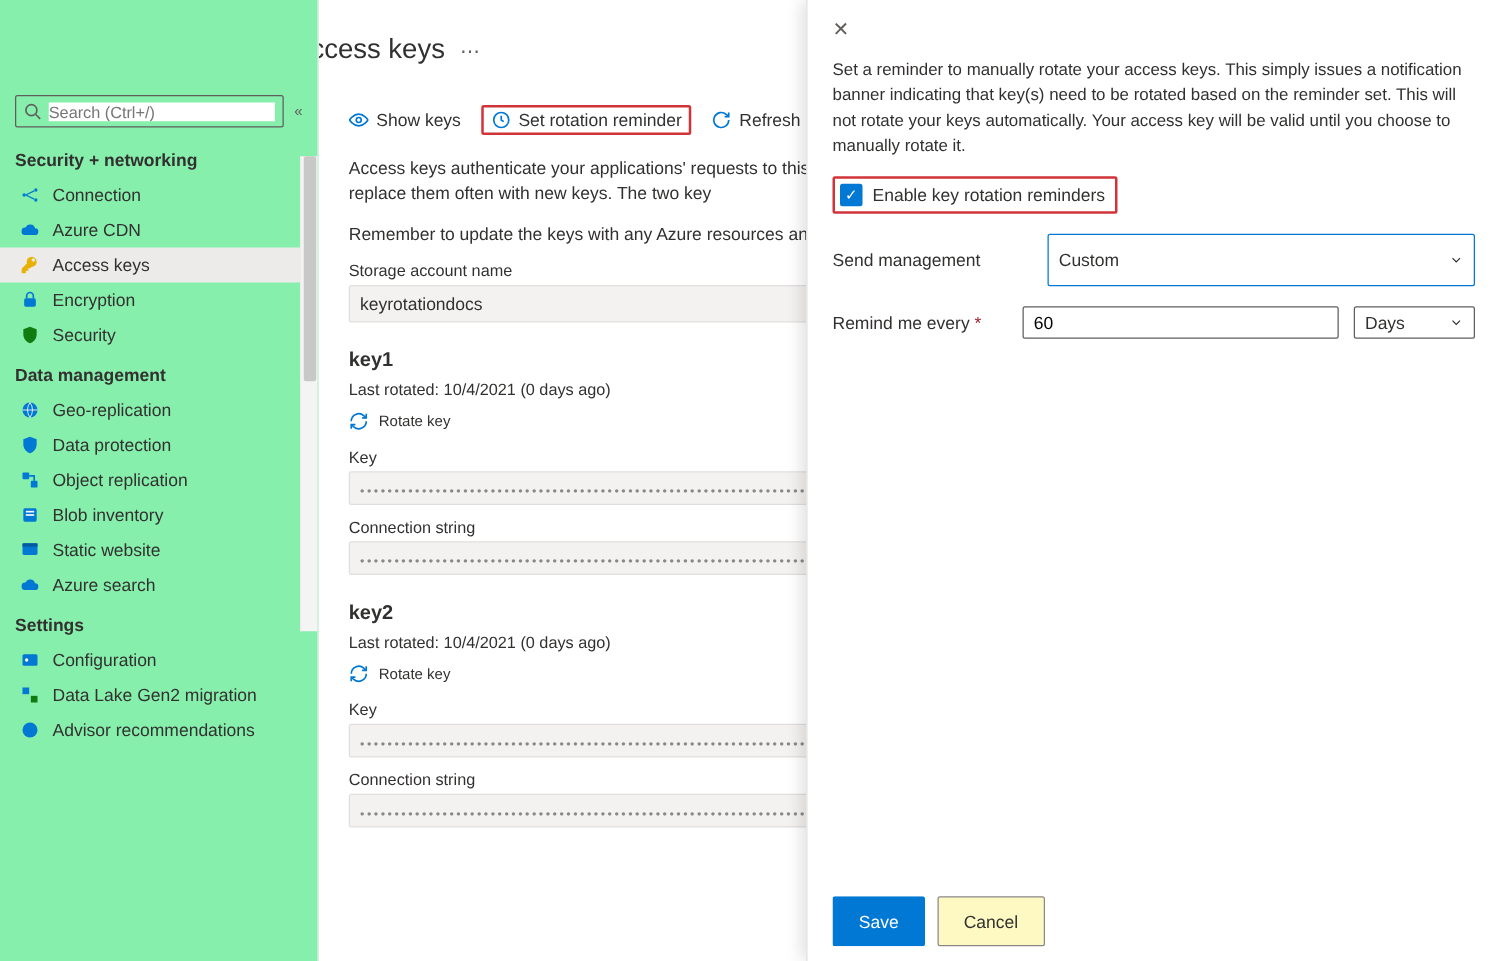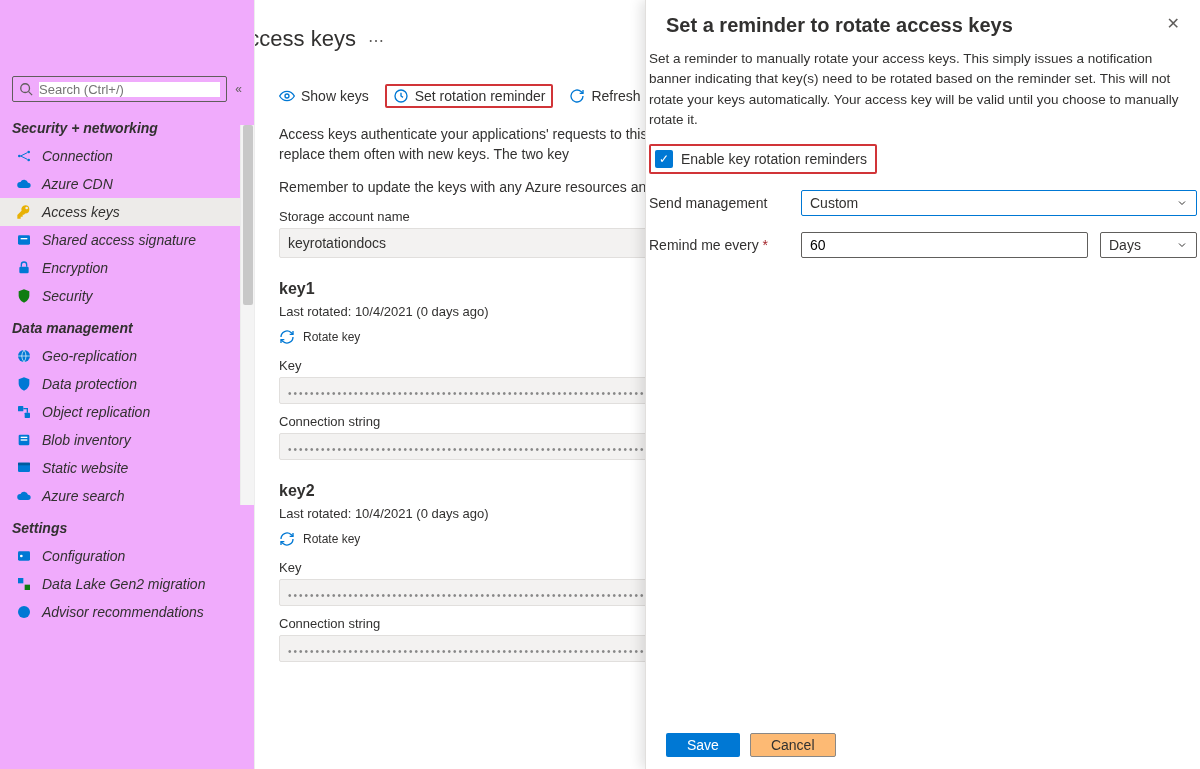--- a/index.html
+++ b/index.html
@@ -1,31 +1,31 @@
 <!DOCTYPE html>
 <html><head>
 <meta charset="utf-8">
 <style>
   * { box-sizing: border-box; margin: 0; padding: 0; font-family: "Segoe UI", "Segoe UI Web", Arial, sans-serif; }
   body { font-size: 13px; color: #323130; background: #fff; overflow: hidden; }
   .app { display: flex; height: 769px; width: 1200px; position: relative; }
   
-  .sidebar { width: 255px; border-right: 1px solid #ededed; display: flex; flex-direction: column; background: #f0abfc; position: relative; }
+  .sidebar { width: 255px; border-right: 1px solid #ededed; display: flex; flex-direction: column; background: #86efac; position: relative; }
   .key-icon { color: #e8b105; font-size: 24px; }
   .resource-title-line { display: flex; align-items: baseline; gap: 6px; }
   .resource-name { font-size: 22px; font-weight: 600; }
   .resource-subtitle { font-size: 12px; color: #605e5c; padding-left: 44px; margin-top: -2px; }
   .sep { color: #a19f9d; font-size: 22px; font-weight: 400; }
   .page-title { font-size: 22px; font-weight: 400; }
   .more { color:#605e5c; font-size:16px; padding:0 6px; }
   .search-row { display: flex; align-items: center; gap: 8px; padding: 10px 12px 8px 12px; }
   .searchbox { flex: 1; display: flex; align-items: center; border: 1px solid #605e5c; border-radius: 2px; padding: 3px 6px; gap: 6px; height: 26px; }
   .searchbox input { border: none; outline: none; flex: 1; font-size: 13px; }
   .collapse-chevron { font-size: 12px; color: #605e5c; cursor: pointer; }
-  .nav { overflow-y: auto; flex: 1; font-style: italic; }
+  .nav { overflow-y: auto; flex: 1; }
   .nav-section { font-weight: 600; padding: 10px 12px 6px 12px; font-size: 14px; }
   .nav-item { display: flex; align-items: center; gap: 10px; padding: 6px 12px 6px 16px; cursor: pointer; font-size: 14px; }
   .nav-item.active { background: #edebe9; }
   .ni-icon { width: 16px; height: 16px; display: inline-flex; align-items: center; justify-content: center; font-size: 14px; }
   .vscroll-track { position:absolute; right:0; top:125px; width:14px; height:380px; background:#f4f4f4; border-left:1px solid #ececec; }
   .vscroll-thumb { position:absolute; top:0; left:2px; width:10px; height:180px; background:#c8c8c8; border-radius:2px; }
   
   .main { flex: 1; display: flex; flex-direction: column; min-width: 0; }
   .toolbar { display: flex; gap: 16px; padding: 18px 16px 8px 24px; align-items:center; font-size:14px; }
   .tb-btn { display: inline-flex; align-items: center; gap: 6px; color: #323130; cursor: pointer; }
@@ -38,35 +38,35 @@
   .keyblock h3 { font-size: 16px; font-weight: 600; margin-top: 22px; }
   .lastrot { font-size: 13px; margin-top: 6px; }
   .rotate-btn { display: inline-flex; align-items: center; gap: 8px; margin-top: 10px; font-size:12px; cursor:pointer; }
   .rotate-icon { color:#0078d4; font-size:16px; }
   .masked { background:#f3f2f1; border:1px solid #e1dfdd; border-radius:2px; padding:10px 8px 4px 8px; width:100%; color:#888; letter-spacing:2px; font-size:10px; overflow:hidden; white-space:nowrap; }
   
   .panel { position: absolute; right: 0; top: 0; width: 555px; height: 100%; background: #fff; box-shadow: -4px 0 12px rgba(0,0,0,.12); border-left: 1px solid #e1dfdd; display: flex; flex-direction: column; }
   .panel-header { display: flex; align-items: flex-start; justify-content: space-between; padding: 14px 20px 6px 20px; }
   .panel-title { font-size: 20px; font-weight: 600; }
   .close-x { font-size: 16px; cursor: pointer; color:#605e5c; }
-  .panel-body { padding: 6px 3px; font-size: 14px; }
+  .panel-body { padding: 6px 20px; font-size: 14px; }
   .panel-desc { font-size: 13.5px; line-height: 1.5; margin-bottom: 14px; }
   .chk-row { display: inline-flex; align-items: center; gap: 8px; border: 2px solid #d13438; padding: 4px 8px 4px 4px; border-radius: 2px; }
   .checkbox { width: 18px; height: 18px; background: #0078d4; color: #fff; display: inline-flex; align-items: center; justify-content: center; font-size: 12px; border-radius: 2px; }
   .form-row { display: flex; align-items: center; margin-top: 16px; gap: 12px; }
   .form-label { width: 140px; font-size: 14px; }
   .req { color: #a4262c; }
-  .select { flex: 1; border: 1px solid #0078d4; border-radius: 2px; height: 26px; display: flex; align-items: center; justify-content: space-between; padding: 0 8px; font-size:14px; cursor:pointer; }
+  .select { flex: 1; border: 1px solid #0078d4; border-radius: 2px; height: 42px; display: flex; align-items: center; justify-content: space-between; padding: 0 8px; font-size:14px; cursor:pointer;margin-left:20px; }
   .select.blue { border-color: #0078d4; }
   .textin { flex: 1; border: 1px solid #605e5c; border-radius: 2px; height: 26px; padding: 0 8px; font-size:14px; }
   .unit-select { width: 97px; border: 1px solid #605e5c; border-radius: 2px; height: 26px; display:flex; align-items:center; justify-content:space-between; padding:0 8px; font-size:14px; cursor:pointer; }
   .panel-footer { position: absolute; bottom: 12px; left: 20px; display: flex; gap: 10px; }
-  .btn { height: 24px; padding: 0 20px; border-radius: 2px; font-size: 14px; cursor: pointer; border:1px solid transparent; }
+  .btn { height: 40px; padding: 0 20px; border-radius: 2px; font-size: 14px; cursor: pointer; border:1px solid transparent; }
   .btn.primary { background: #0078d4; color: #fff; }
-  .btn.secondary { background: #fdba74; border: 1px solid #8a8886; color: #323130; }
+  .btn.secondary { background: #fef9c3; border: 1px solid #8a8886; color: #323130; }
   svg { display:block; }
   .top-header-block { position:absolute; left:12px; top:26px; display:flex; align-items:flex-start; gap:10px; }
   .top-header-texts { display:flex; flex-direction:column; }
 </style>
 </head>
 <body>
 
 <div class="app">
 
   <div class="top-header-block">
@@ -125,29 +125,20 @@
           <span class="ni-icon">
             <svg width="16" height="16" viewBox="0 0 24 24" fill="#e8b105">
               <path d="M14 2a6 6 0 0 0-5.65 8L2 16.35V22h5v-3h3v-3h2l1.65-1.65A6 6 0 1 0 14 2zm2 6a2 2 0 1 1 2-2 2 2 0 0 1-2 2z"></path>
             </svg>
           </span>
           <span>Access keys</span>
         </div>
         <div class="nav-item">
           <span class="ni-icon">
             <svg width="16" height="16" viewBox="0 0 24 24" fill="#0078d4">
-              <rect x="3" y="5" width="18" height="14" rx="2"></rect>
-              <rect x="7" y="9" width="10" height="2" fill="#fff"></rect>
-            </svg>
-          </span>
-          <span>Shared access signature</span>
-        </div>
-        <div class="nav-item">
-          <span class="ni-icon">
-            <svg width="16" height="16" viewBox="0 0 24 24" fill="#0078d4">
               <rect x="5" y="10" width="14" height="10" rx="2"></rect>
               <path d="M8 10V7a4 4 0 0 1 8 0v3" fill="none" stroke="#0078d4" stroke-width="2"></path>
             </svg>
           </span>
           <span>Encryption</span>
         </div>
         <div class="nav-item">
           <span class="ni-icon">
             <svg width="16" height="16" viewBox="0 0 24 24" fill="#107c10">
               <path d="M12 2l8 3v6c0 5-3.5 9.5-8 11-4.5-1.5-8-6-8-11V5z"></path>
@@ -318,21 +309,20 @@
         <div class="label">Key</div>
         <div class="masked">•••••••••••••••••••••••••••••••••••••••••••••••••••••••••••••••••••••••••••••••••••••••••••••••••••</div>
         <div class="label">Connection string</div>
         <div class="masked">•••••••••••••••••••••••••••••••••••••••••••••••••••••••••••••••••••••••••••••••••••••••••••••••••••</div>
       </div>
     </div>
   </div>
 
   <div class="panel">
     <div class="panel-header">
-      <div class="panel-title">Set a reminder to rotate access keys</div>
       <span class="close-x">✕</span>
     </div>
     <div class="panel-body">
       <p class="panel-desc">Set a reminder to manually rotate your access keys. This simply issues a notification banner indicating that key(s) need to be rotated based on the reminder set. This will not rotate your keys automatically. Your access key will be valid until you choose to manually rotate it.</p>
       <div class="chk-row">
         <span class="checkbox">✓</span>
         <span>Enable key rotation reminders</span>
       </div>
       <div class="form-row">
         <div class="form-label">Send management</div>

